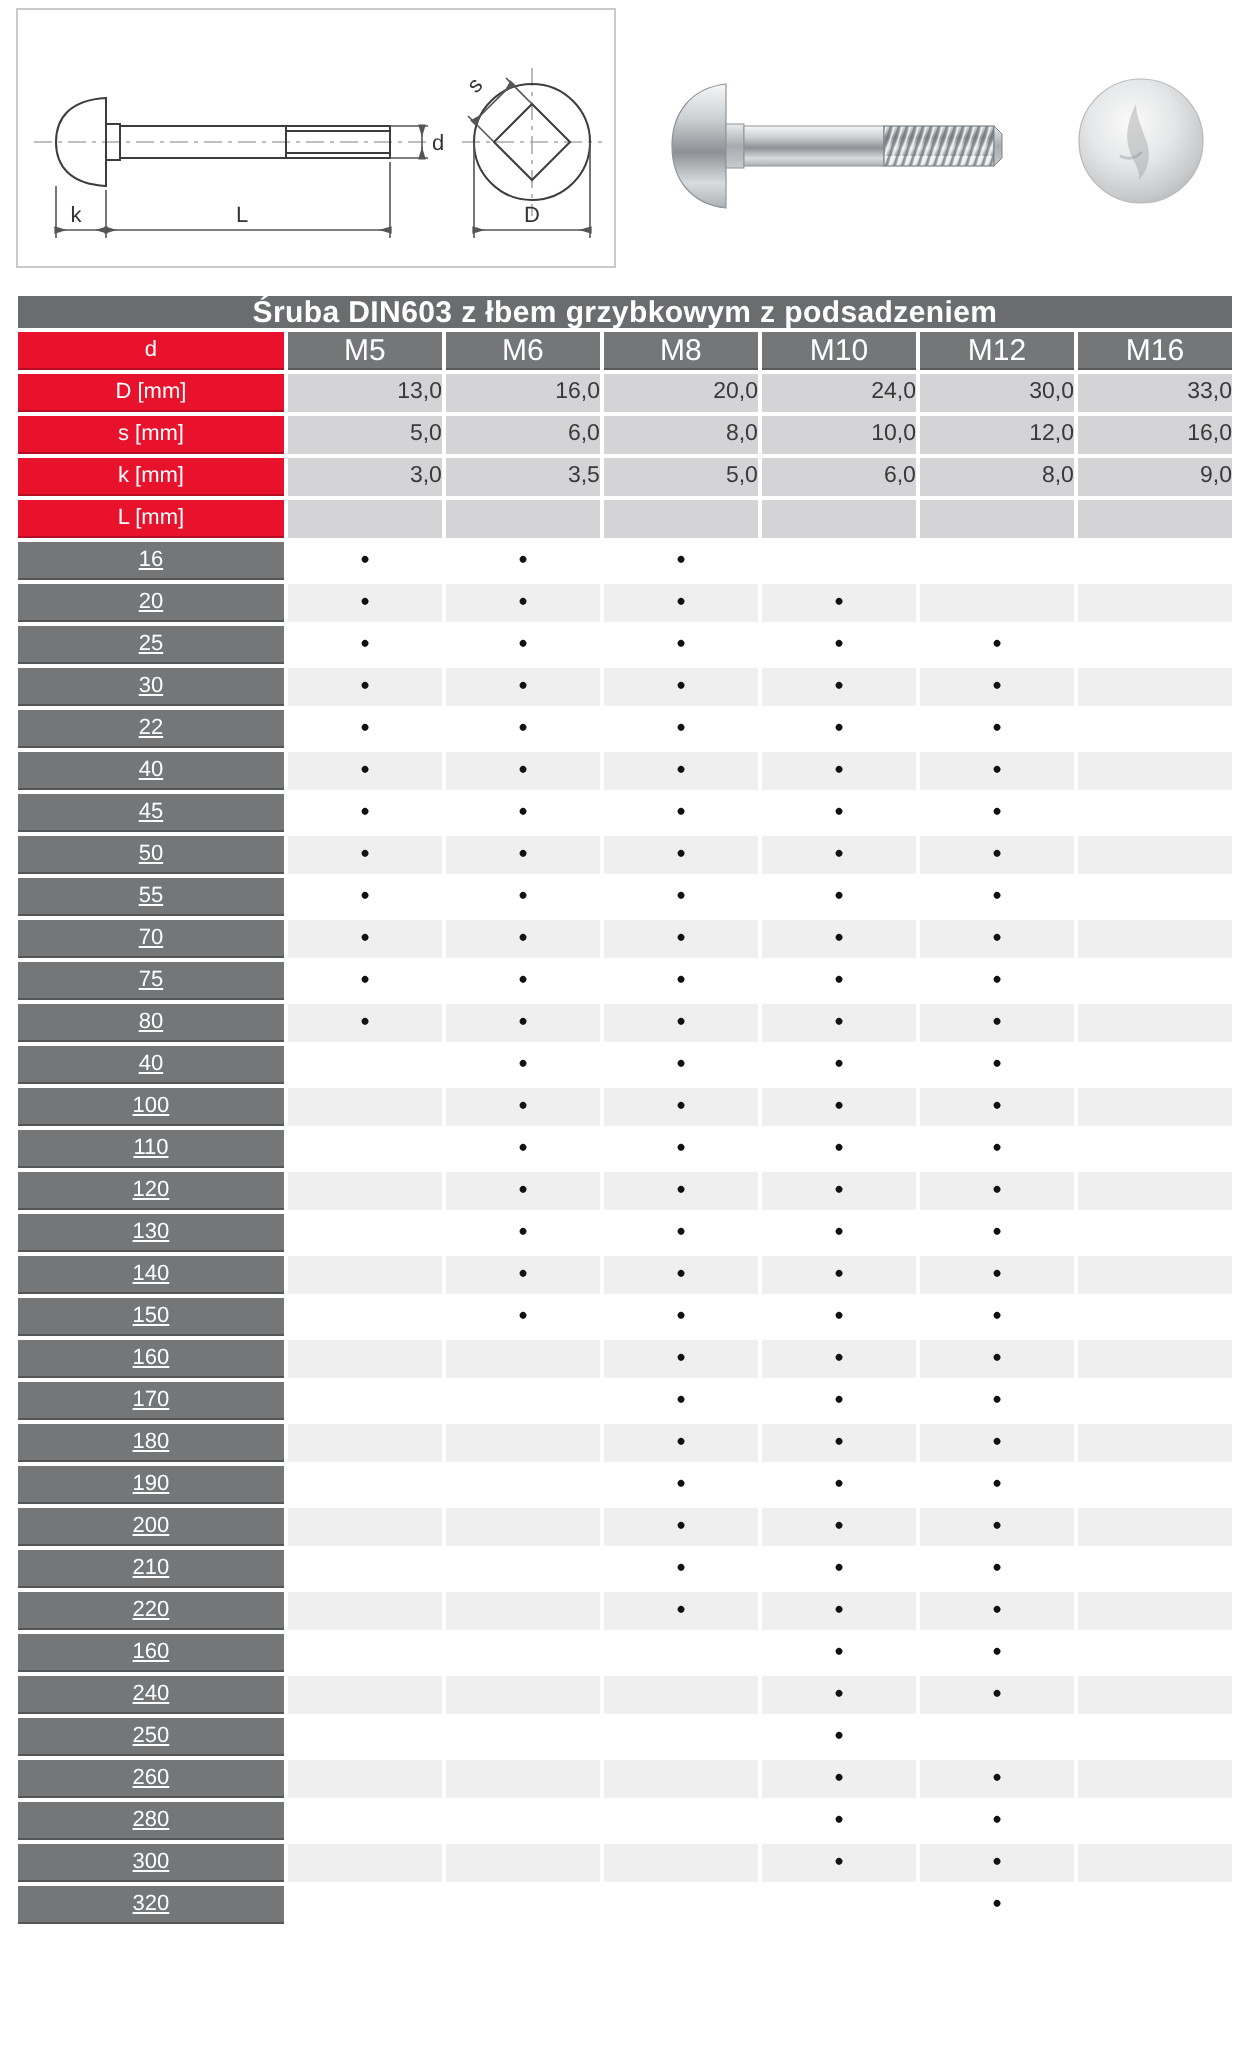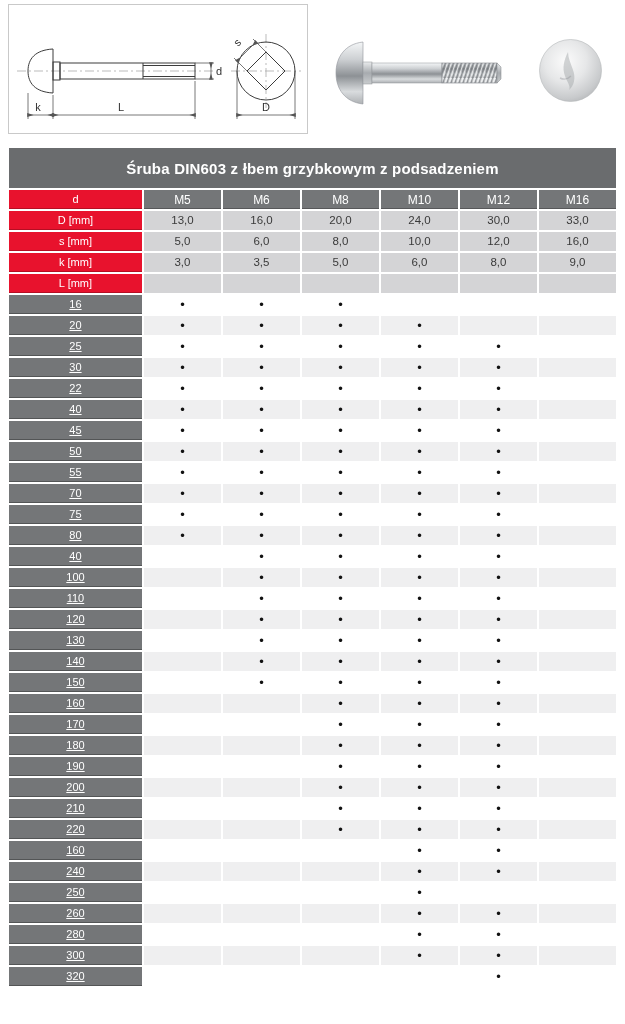--- a/index.html
+++ b/index.html
@@ -22,33 +22,33 @@
     border-collapse:separate; border-spacing:2px;
     width:611px; margin:1px auto 0 auto; table-layout:fixed;
   }
   col.c-label { width:133px; }
   col.c-size  { width:77px; }
   td {
     height:19px; padding:0; text-align:center; vertical-align:middle;
     font-size:11.5px; line-height:1; overflow:hidden; white-space:nowrap;
   }
   .title-cell {
-    height:40px; background:var(--title-gray); color:#ffffff;
+    height:16px; background:var(--title-gray); color:#ffffff;
     font-size:15px; font-weight:bold; letter-spacing:0.2px;
   }
   .red-cell {
     background:var(--red); color:#ffffff; font-size:11px;
     box-shadow: inset 0 -1px 0 rgba(0,0,0,0.22);
   }
   .hdr-cell {
-    background:var(--hdr-gray); color:#ffffff; font-size:12px;
+    background:var(--hdr-gray); color:#ffffff; font-size:15px;
     box-shadow: inset 0 -1px 0 rgba(0,0,0,0.25);
     margin-left: 20px;
   }
-  .dim-cell { background:var(--dim-gray); color:#3a3a3a; }
+  .dim-cell { background:var(--dim-gray); color:#3a3a3a;text-align:right; }
   .len-label {
     background:var(--label-gray); color:#ffffff; font-size:11px;
     box-shadow: inset 0 -1px 0 rgba(0,0,0,0.28);
     text-decoration: underline;
   }
   .avail-cell { background:#ffffff; }
   tr.alt .avail-cell { background:var(--alt-gray); }
   .dot-glyph { color:var(--dot); font-size:13px; line-height:1; }
 
   

